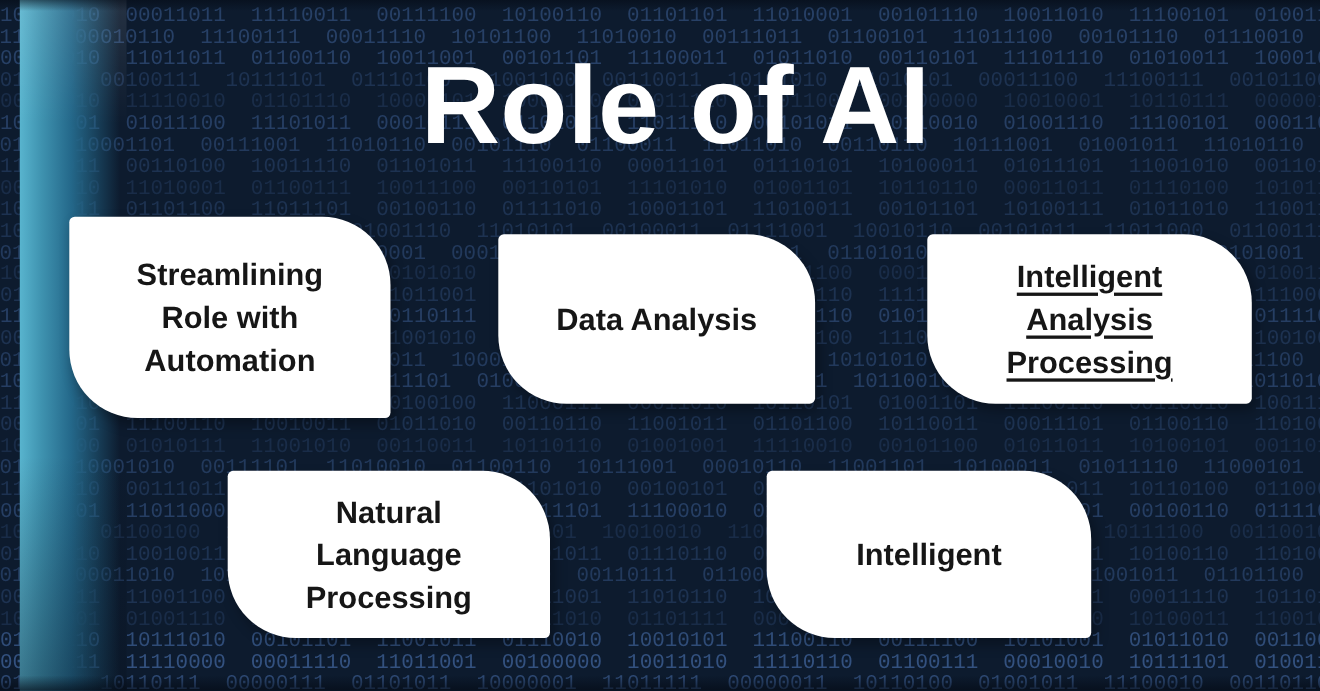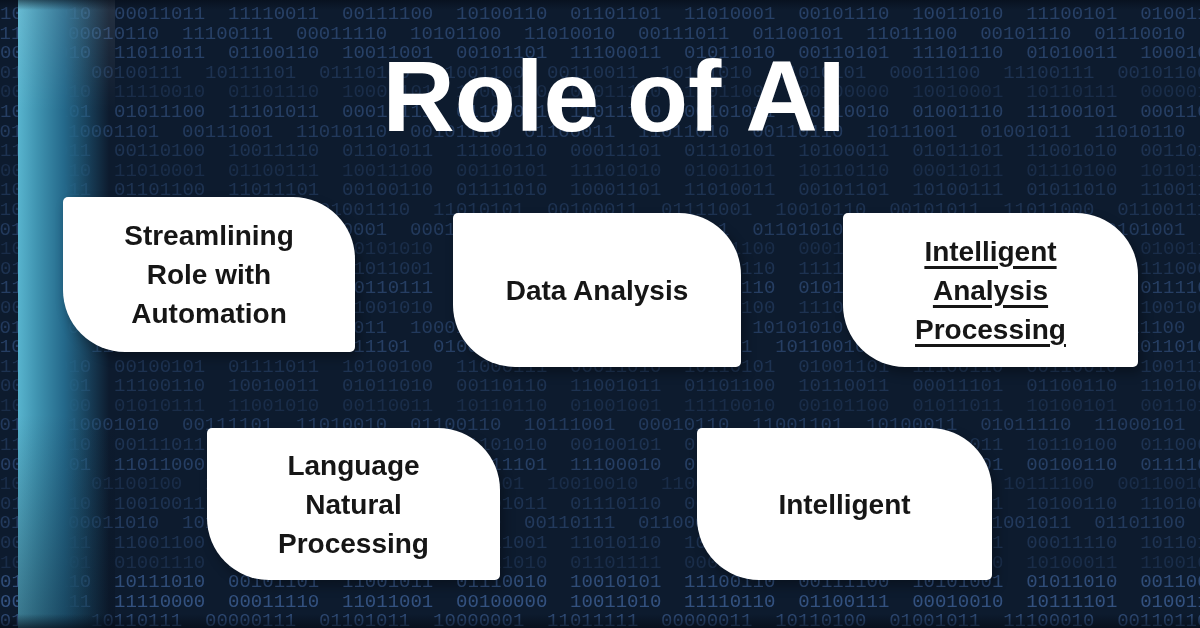--- a/index.html
+++ b/index.html
@@ -100,21 +100,21 @@
     font-weight:bold;
     font-size:28px;
     line-height:39px;
     color:var(--card-text,#161616);
   }
   .card.underlined .card-line{
     text-decoration:underline;
     text-decoration-thickness:3px;
     text-underline-offset:5px;
   }
-  .card-1{left:63px;top:197px;width:292px;height:155px;}
+  .card-1{left:63px;top:197px;width:292px;height:183px;}
   .card-2{left:453px;top:213px;width:288px;height:154px;}
   .card-3{left:843px;top:213px;width:295px;height:154px;}
   .card-4{left:207px;top:428px;width:293px;height:152px;}
   .card-5{left:697px;top:428px;width:295px;height:152px;}
 </style>
 </head>
 <body>
 
 <div class="binary-layer">
     <div class="binary-row">10111010  00011011  11110011  00111100  10100110  01101101  11010001  00101110  10011010  11100101  01001100</div>
@@ -174,22 +174,22 @@
 <div class="card card-3 underlined">
   <div class="card-text">
     <div class="card-line">Intelligent</div>
     <div class="card-line">Analysis</div>
     <div class="card-line">Processing</div>
   </div>
 </div>
 
 <div class="card card-4">
   <div class="card-text">
+    <div class="card-line">Natural</div>
     <div class="card-line">Language</div>
-    <div class="card-line">Natural</div>
     <div class="card-line">Processing</div>
   </div>
 </div>
 
 <div class="card card-5">
   <div class="card-text">
     <div class="card-line">Intelligent</div>
   </div>
 </div>
 

